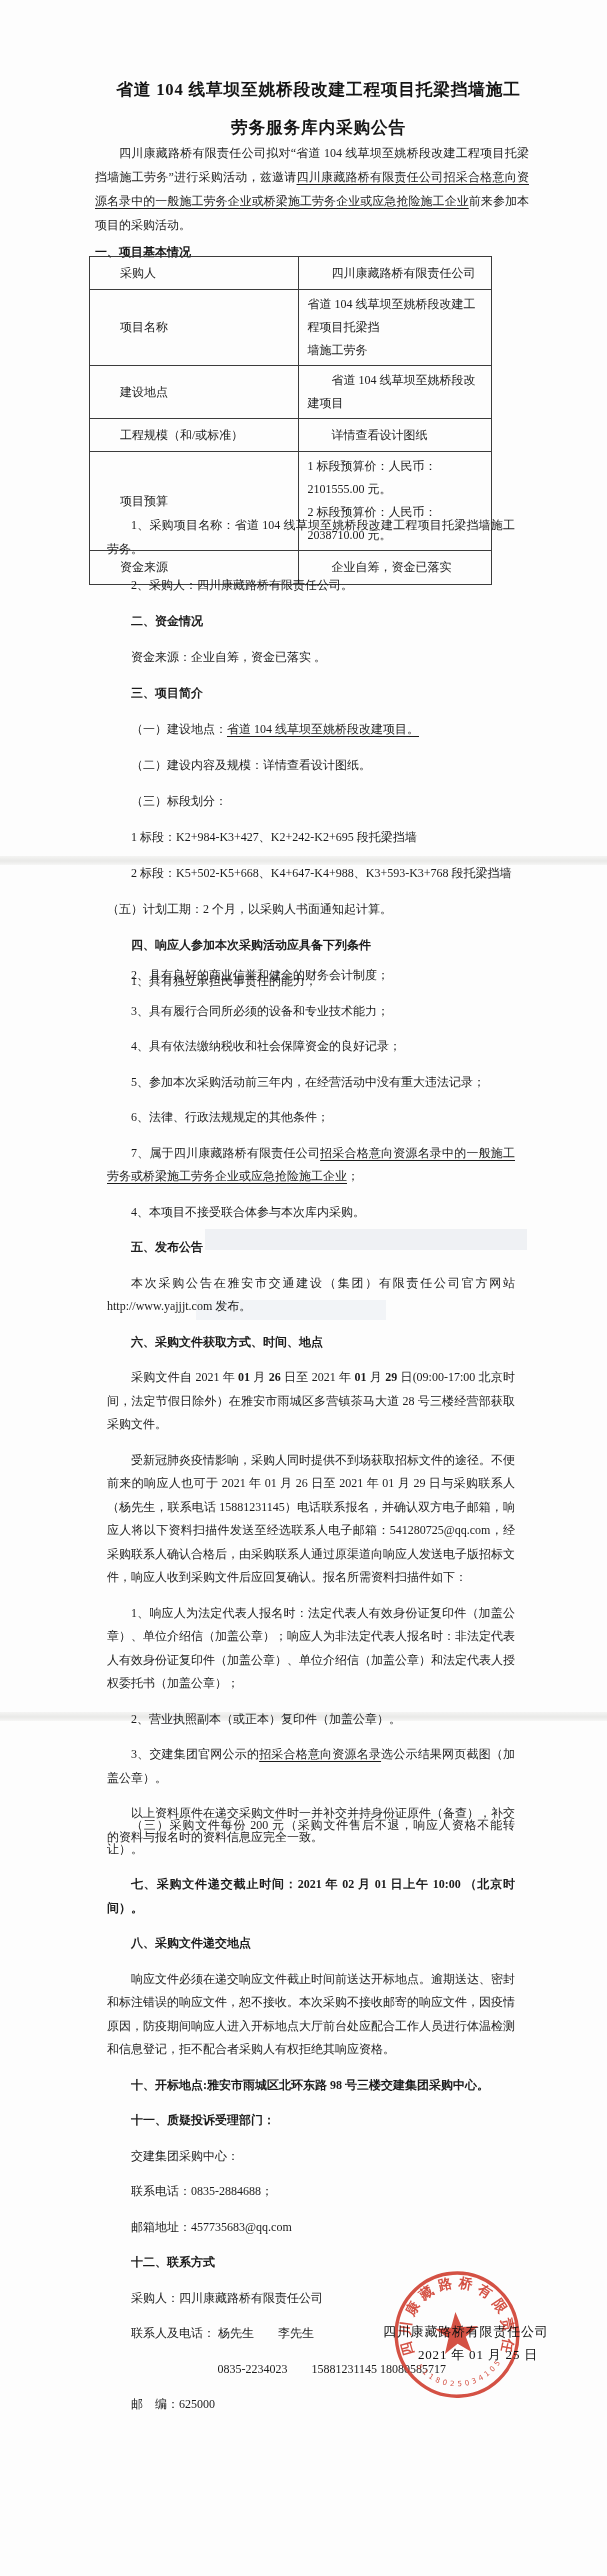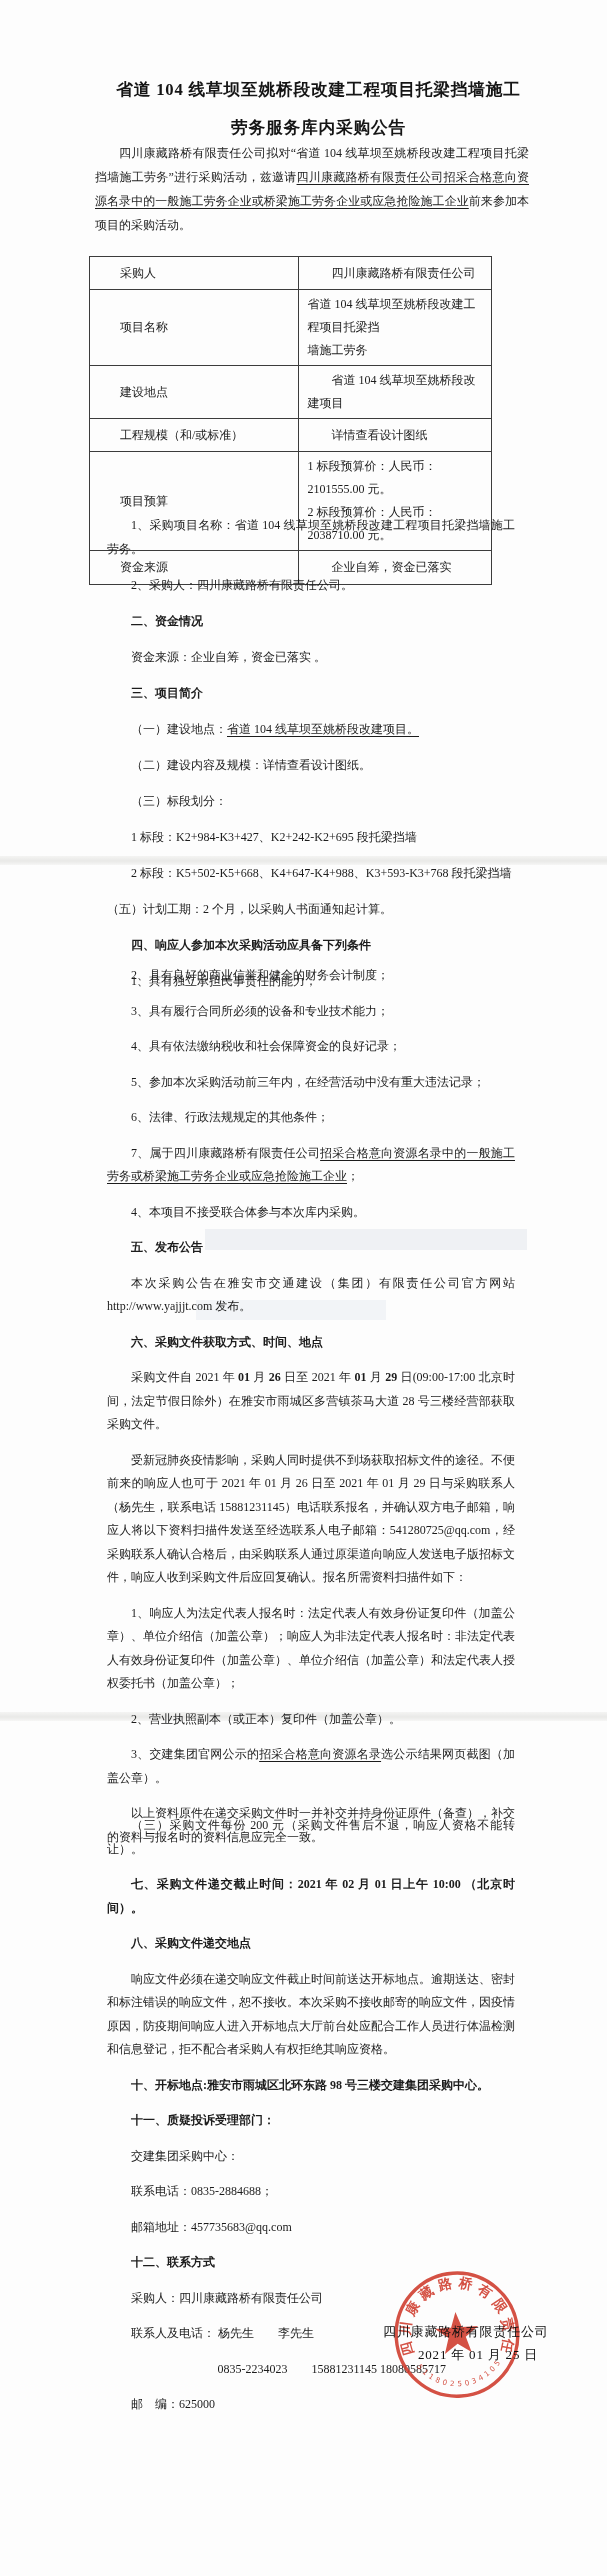--- a/index.html
+++ b/index.html
@@ -86,20 +86,21 @@
   <div class="scan-highlight" style="left:205px;top:1229px;width:322px;height:20.5px;opacity:.30;"></div>
   <div class="scan-highlight" style="left:196px;top:1300px;width:190px;height:20px;opacity:.22;"></div>
 
   <div class="doc-title">
     <div>省道 104 线草坝至姚桥段改建工程项目托梁挡墙施工</div>
     <div>劳务服务库内采购公告</div>
   </div>
 
   <div class="intro" id="intro-para"><span>四川康藏路桥有限责任公司拟对“省道 104 线草坝至姚桥段改建工程项目托梁挡墙施工劳务”进行采购活动，兹邀请</span><span class="u">四川康藏路桥有限责任公司招采合格意向资源名录中的一般施工劳务企业或桥梁施工劳务企业或应急抢险施工企业</span><span>前来参加本项目的采购活动。</span></div>
 
+  <div class="sec-heading" style="top:240px;">一、项目基本情况</div>
 
   <table class="info">
     <tbody id="info-tbody">
         <tr class="r1">
           <td class="lbl">采购人</td>
           <td>
             <div>　　四川康藏路桥有限责任公司</div>
           </td>
         </tr>
         <tr class="r2">

